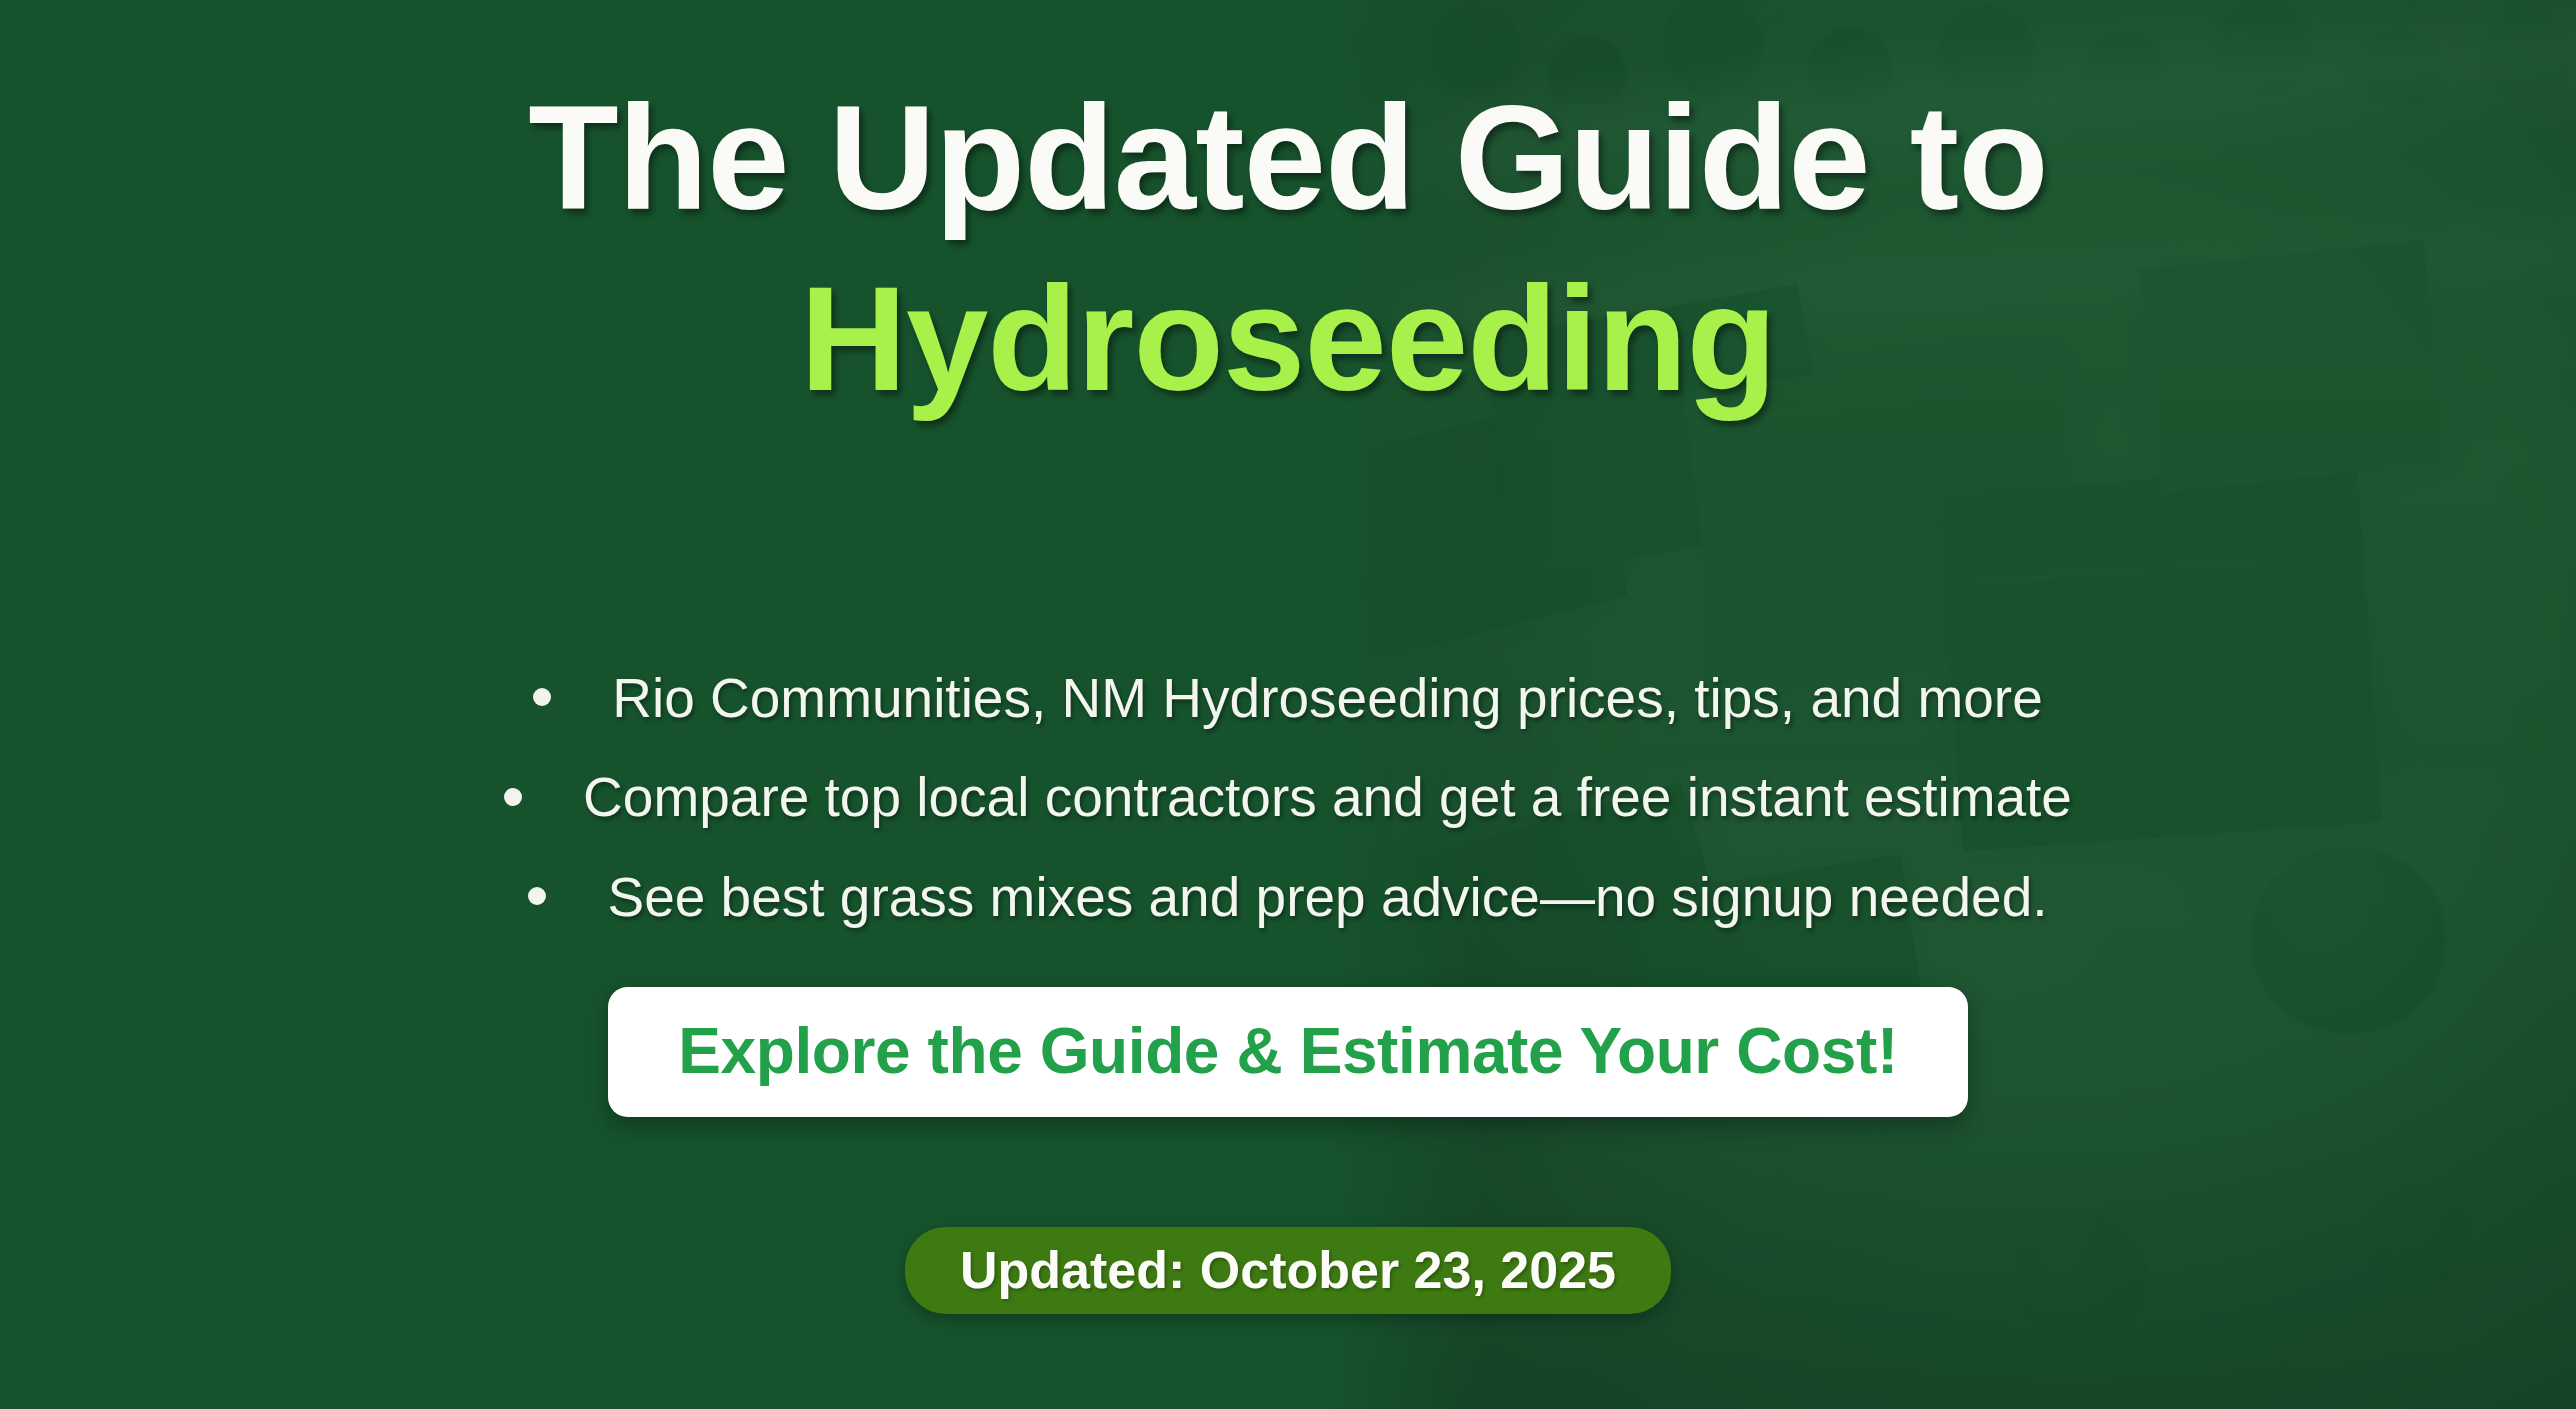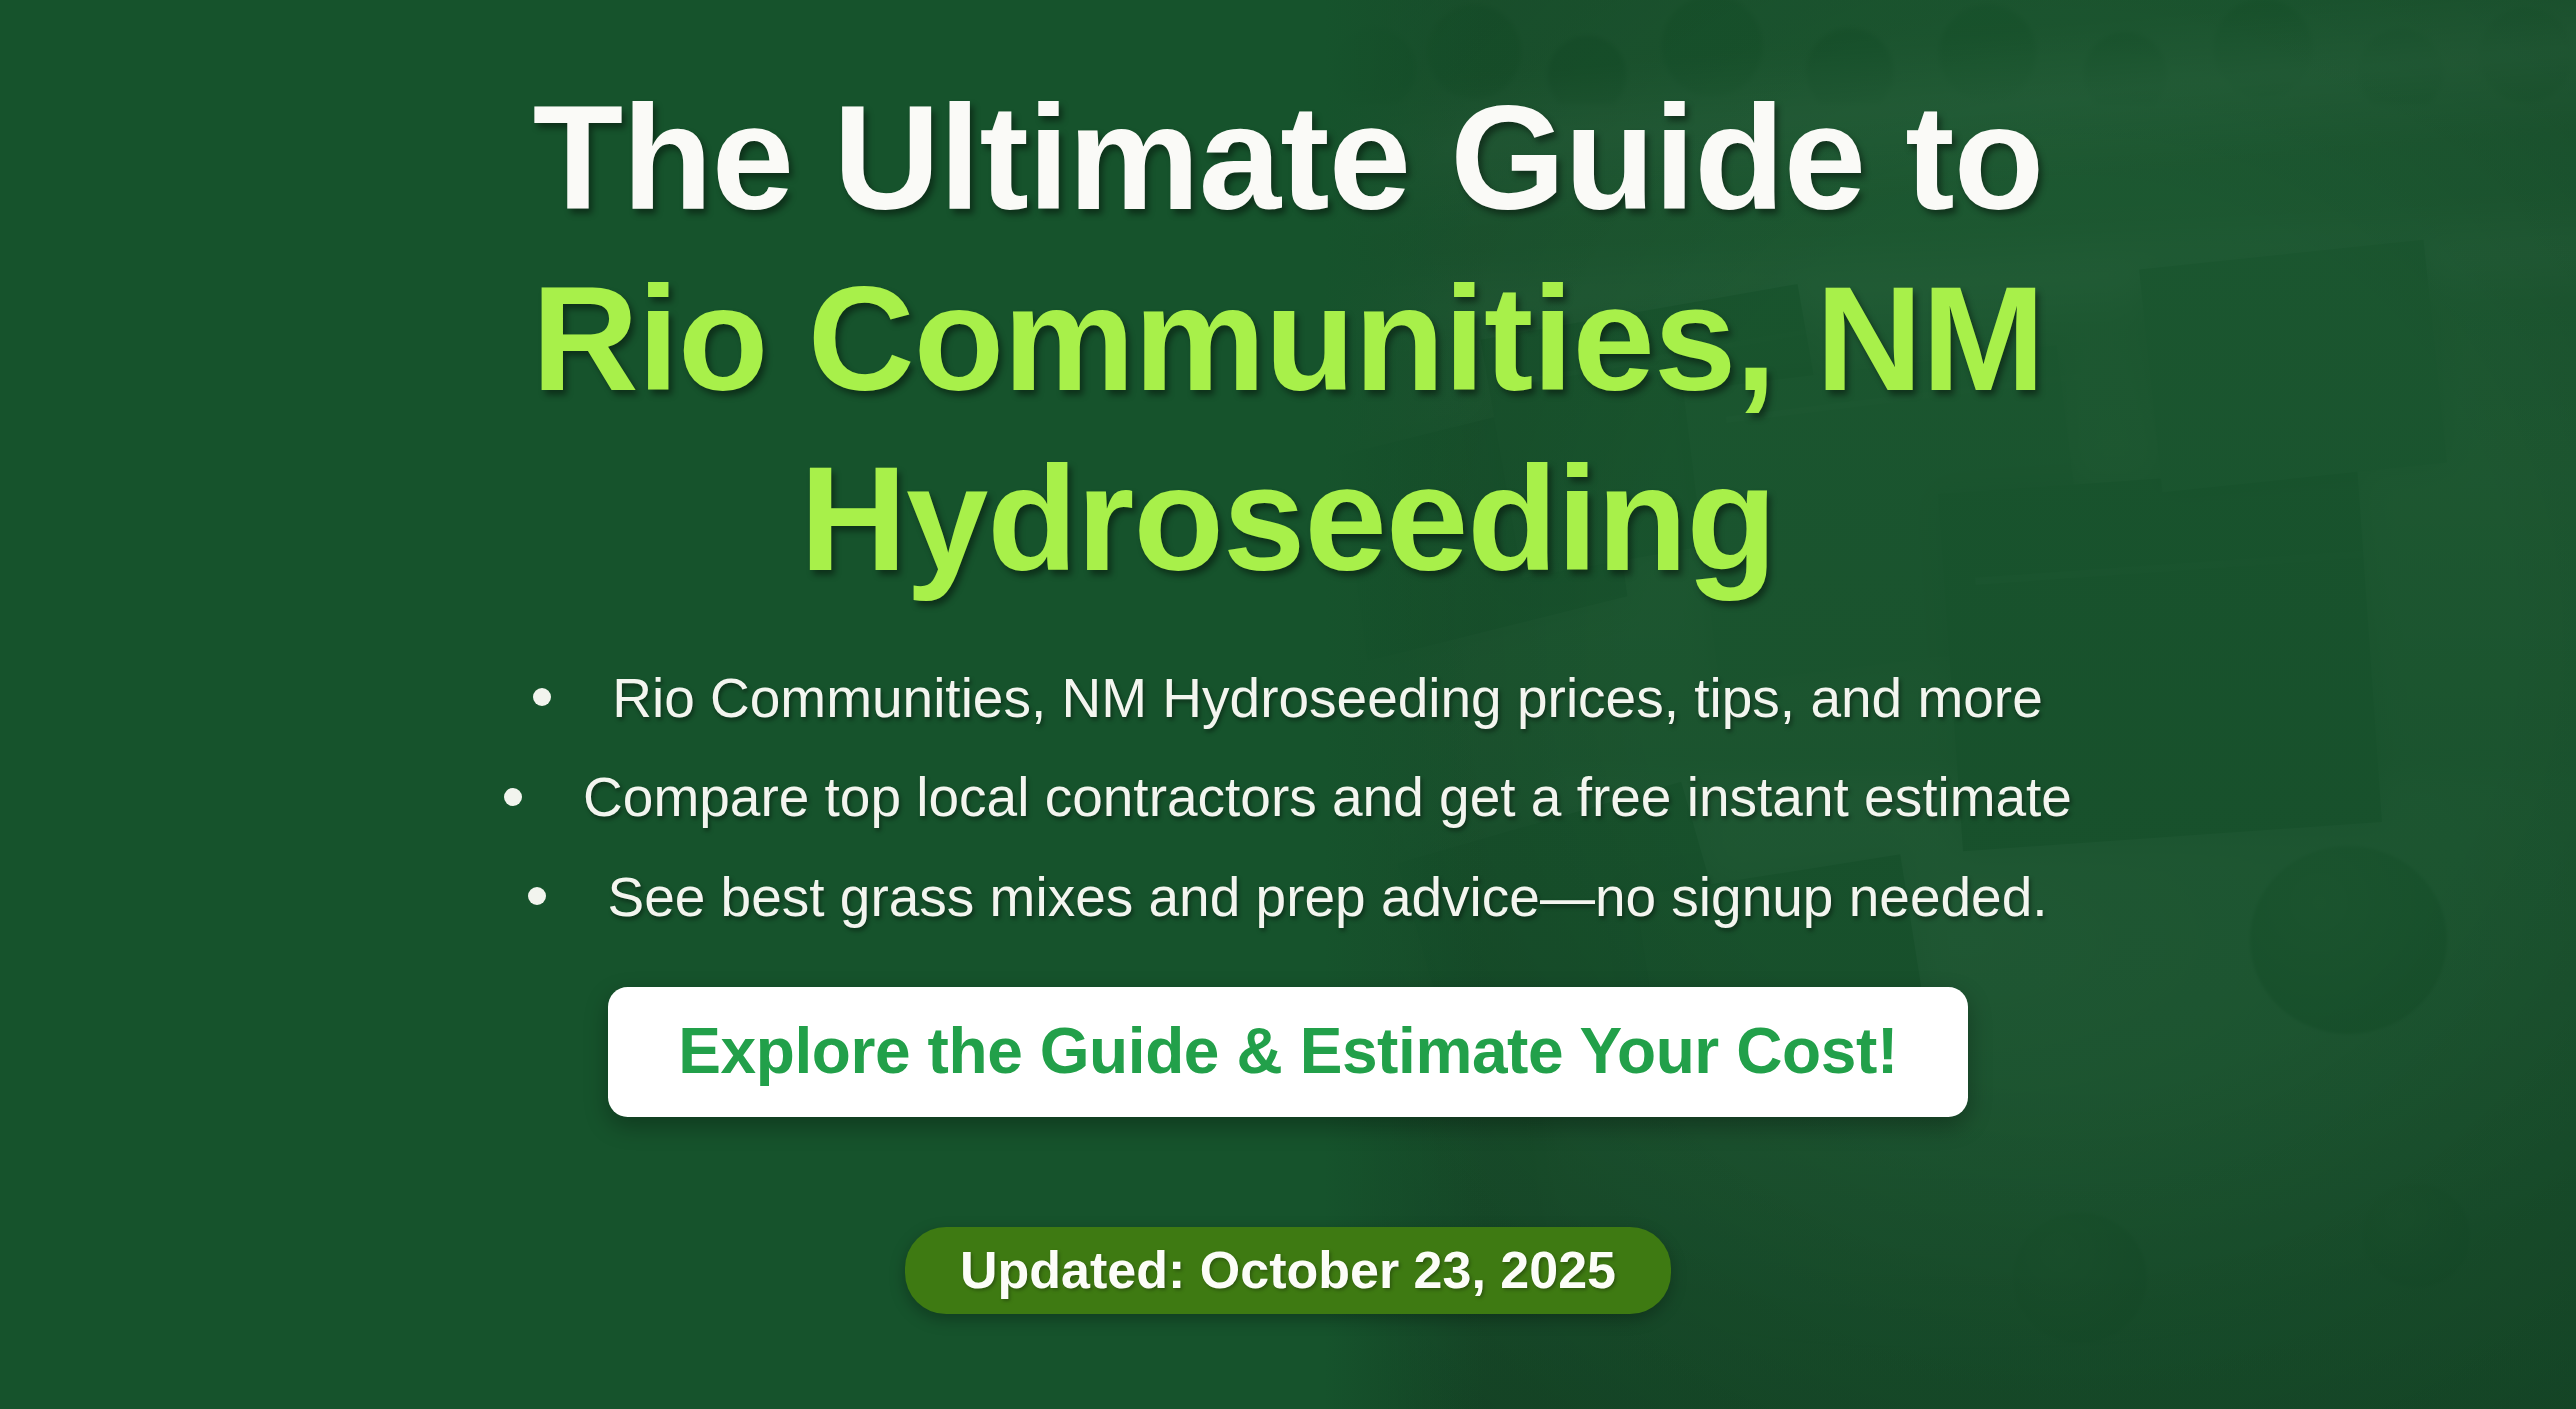--- a/index.html
+++ b/index.html
@@ -299,22 +299,21 @@
       <div class="photo-tint"></div>
       <div class="photo-tint2"></div>
       <div class="photo-vignette"></div>
       <div class="photo-feather"></div>
     </div>
   </div>
 
   <div class="content">
 
     <h1 class="headline">
-      <span class="hl-line hl-white">The Ultimate Guide to</span>
-      <span class="hl-line hl-green">Rio Communities, NM</span>
+      <span class="hl-line hl-white">The Updated Guide to</span>
       <span class="hl-line hl-green">Hydroseeding</span>
     </h1>
 
     <ul class="bullets">
       <li class="bullet-row">
         <span class="bullet-inner">
           <span class="dot"></span>
           <span class="bullet-text">Rio Communities, NM Hydroseeding prices, tips, and more</span>
         </span>
       </li>

